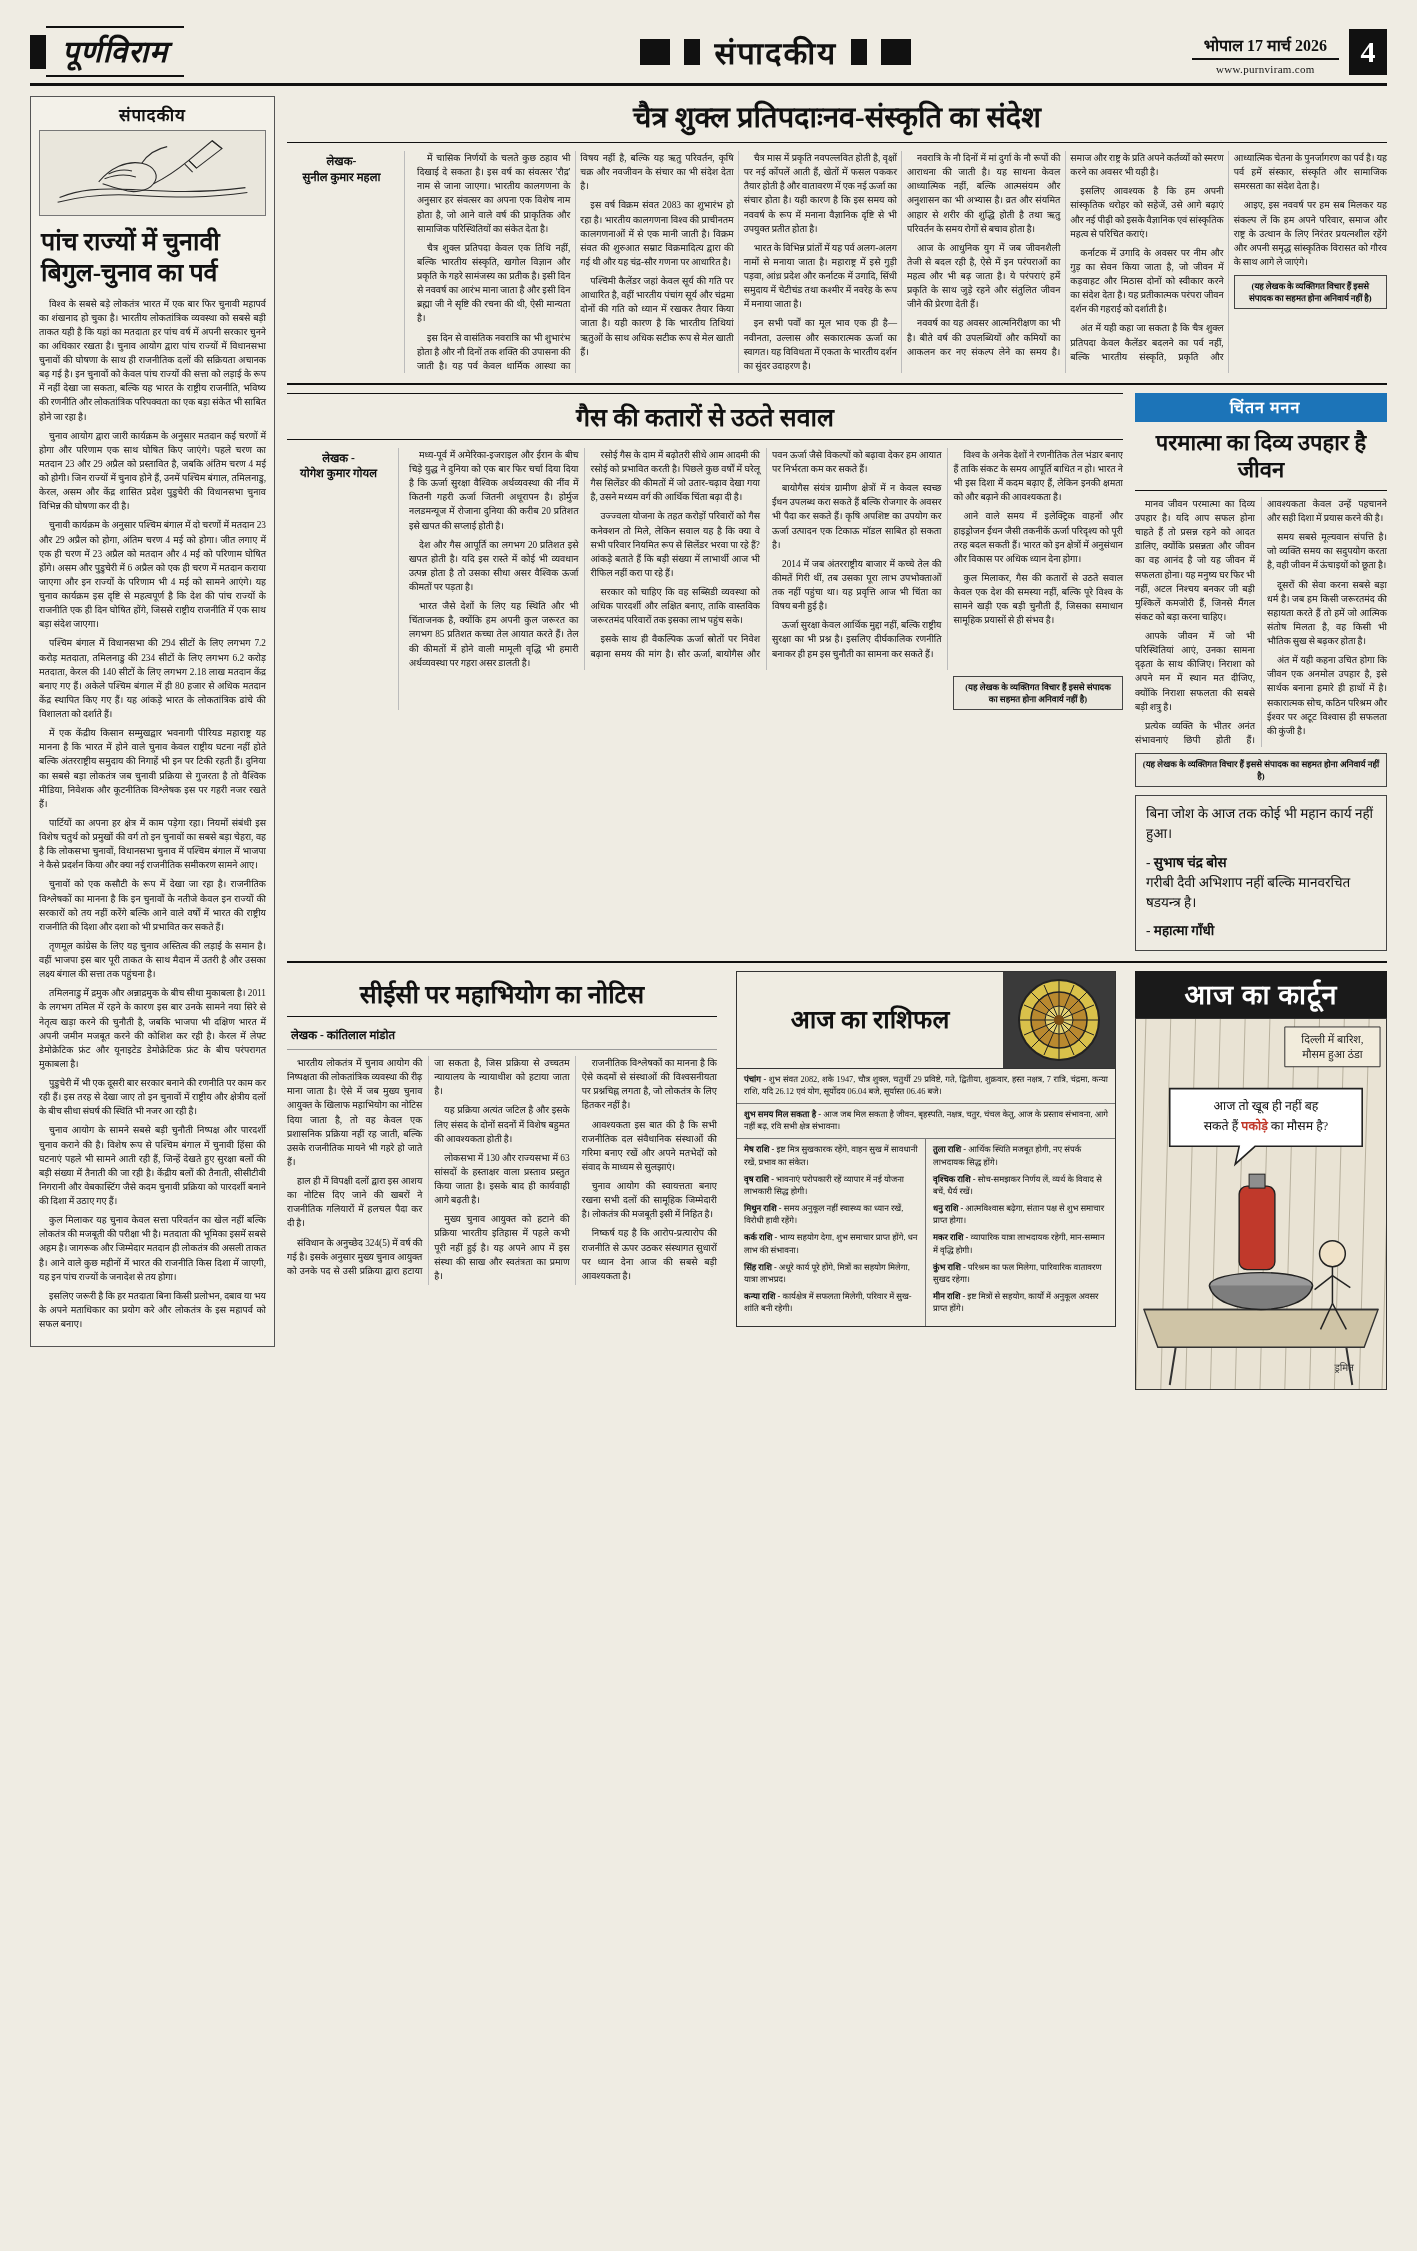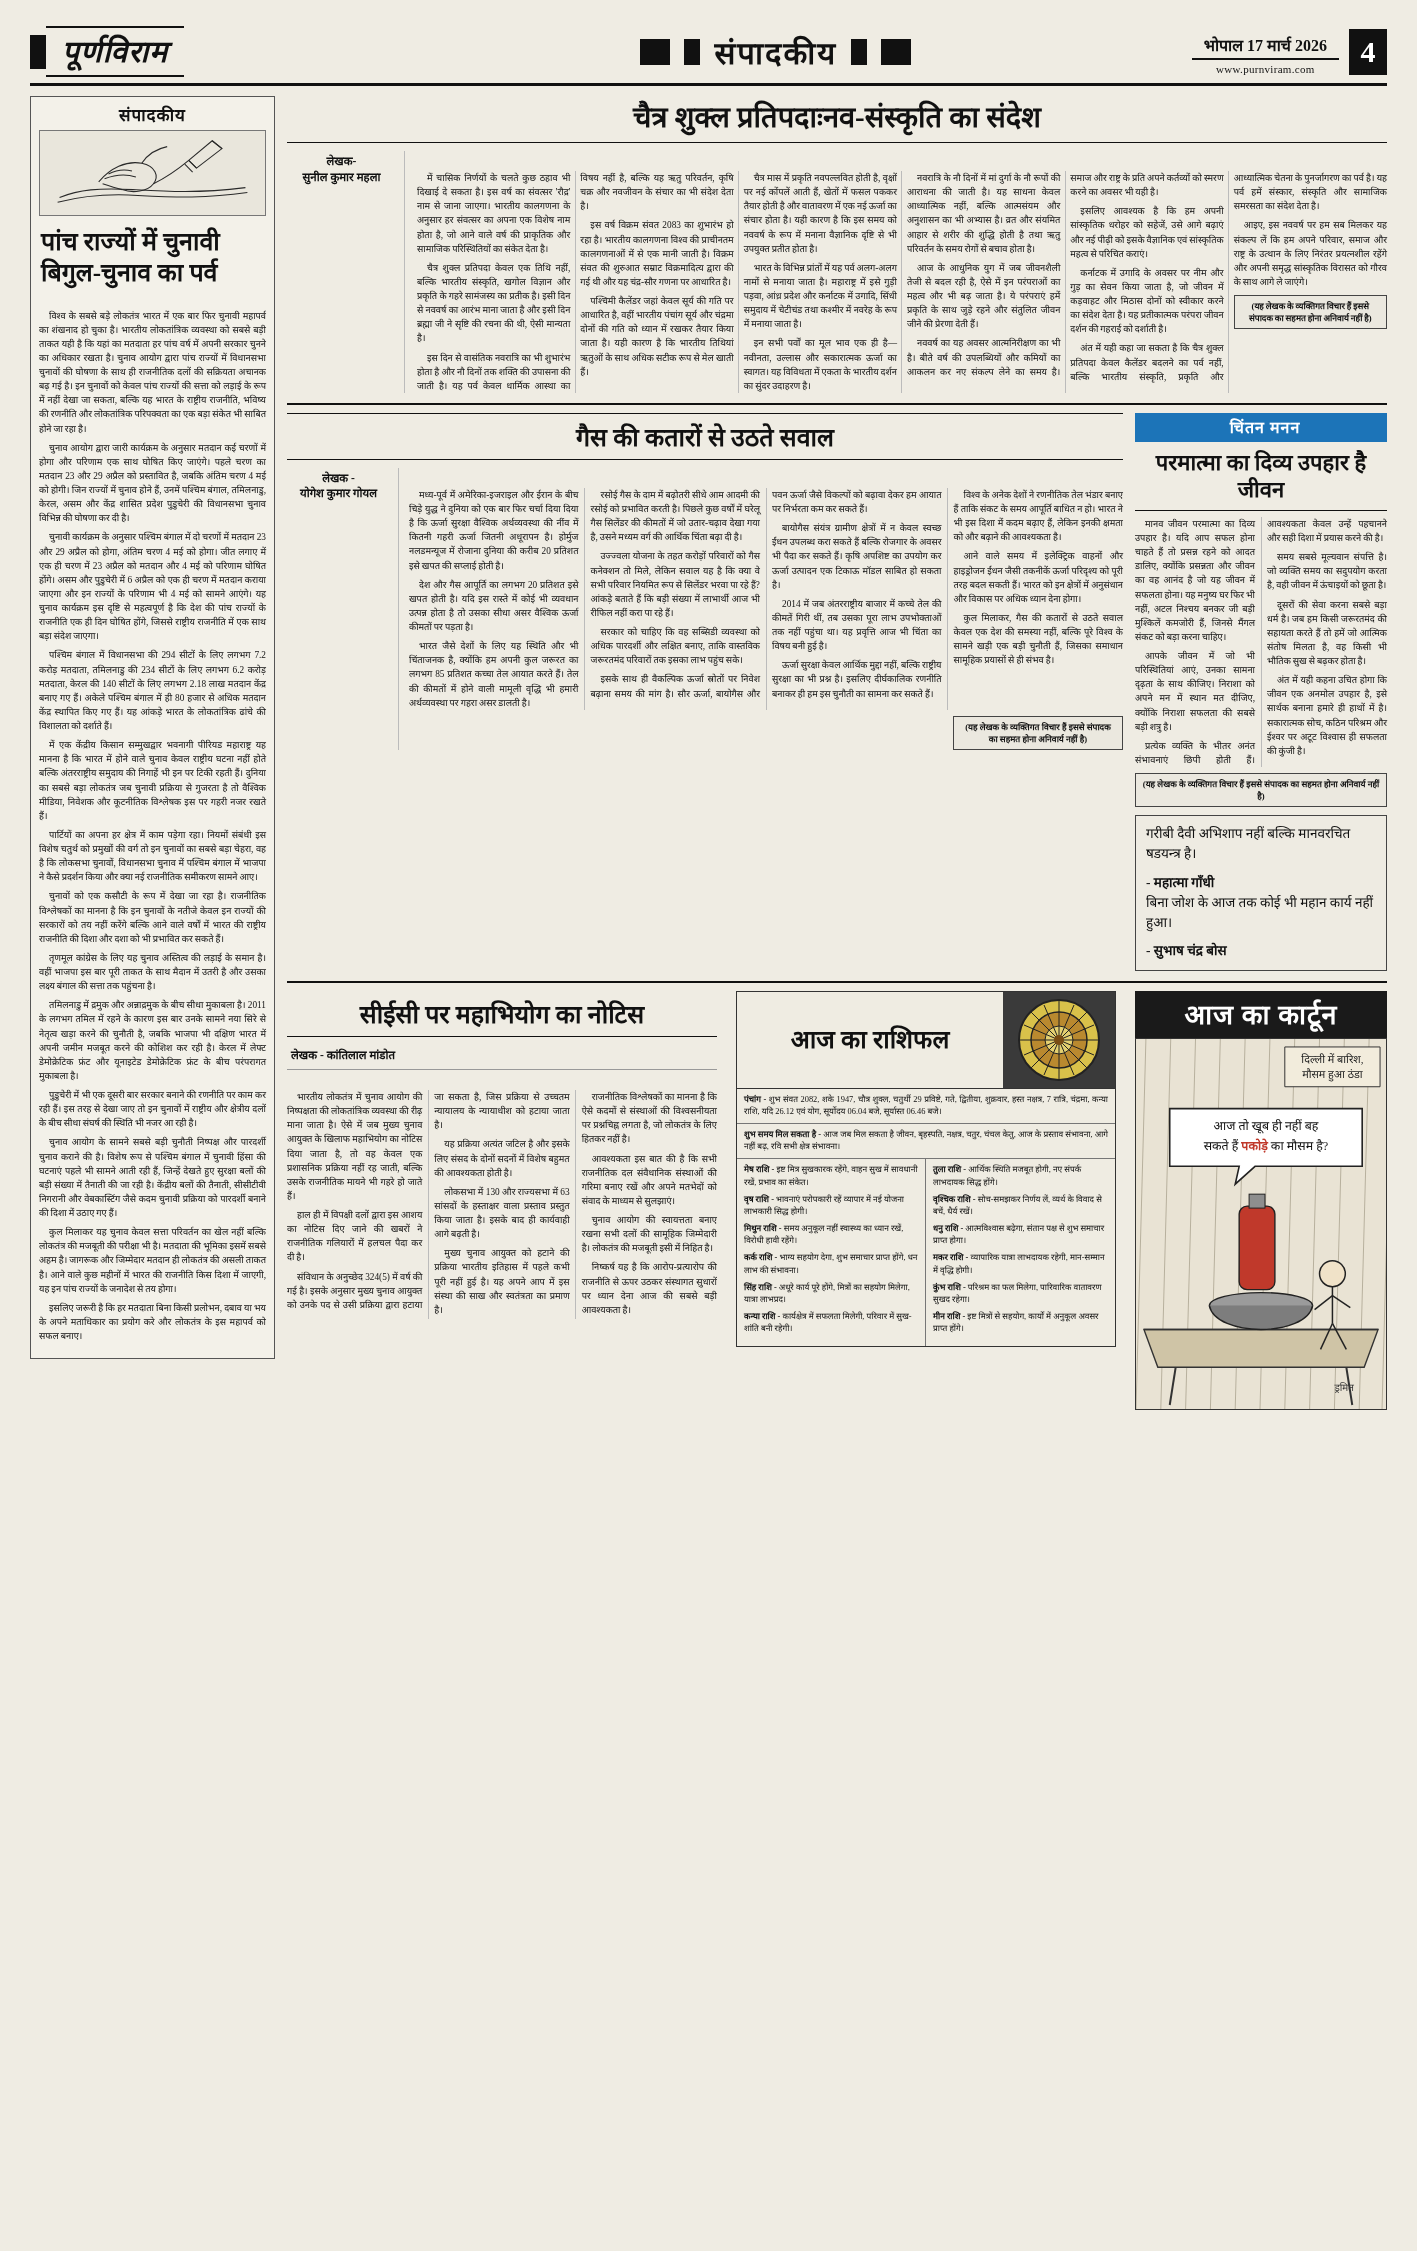--- a/index.html
+++ b/index.html
@@ -76,21 +76,21 @@
   }
   .pen-art svg { width:100%; height:100%; display:block; }
   .edit-head {
     font-size:25px; font-weight:bold; line-height:1.25;
     margin:10px 2px 8px 2px;
   }
 
   
   .body-text {
     font-size:9.3px; line-height:1.52; text-align:justify;
-    hyphens:auto; word-spacing:-0.3px;margin-top:20px;
+    hyphens:auto; word-spacing:-0.3px;
   }
   .body-text p { margin:0 0 5px 0; text-indent:10px; }
 
   .cols2 { column-count:2; column-gap:12px; column-rule:1px solid #bbb; }
   .cols3 { column-count:3; column-gap:12px; column-rule:1px solid #bbb; }
   .cols4 { column-count:4; column-gap:12px; column-rule:1px solid #bbb; }
   .cols6 { column-count:6; column-gap:10px; column-rule:1px solid #bbb; }
 
   
   .lead-head {
@@ -309,26 +309,26 @@
               <p>मानव जीवन परमात्मा का दिव्य उपहार है। यदि आप सफल होना चाहते हैं तो प्रसन्न रहने को आदत डालिए, क्योंकि प्रसन्नता और जीवन का वह आनंद है जो यह जीवन में सफलता होना। यह मनुष्य घर फिर भी नहीं, अटल निश्चय बनकर जी बड़ी मुश्किलें कमजोरी हैं, जिनसे मैंगल संकट को बड़ा करना चाहिए।</p>
               <p>आपके जीवन में जो भी परिस्थितियां आएं, उनका सामना दृढ़ता के साथ कीजिए। निराशा को अपने मन में स्थान मत दीजिए, क्योंकि निराशा सफलता की सबसे बड़ी शत्रु है।</p>
               <p>प्रत्येक व्यक्ति के भीतर अनंत संभावनाएं छिपी होती हैं। आवश्यकता केवल उन्हें पहचानने और सही दिशा में प्रयास करने की है।</p>
               <p>समय सबसे मूल्यवान संपत्ति है। जो व्यक्ति समय का सदुपयोग करता है, वही जीवन में ऊंचाइयों को छूता है।</p>
               <p>दूसरों की सेवा करना सबसे बड़ा धर्म है। जब हम किसी जरूरतमंद की सहायता करते हैं तो हमें जो आत्मिक संतोष मिलता है, वह किसी भी भौतिक सुख से बढ़कर होता है।</p>
               <p>अंत में यही कहना उचित होगा कि जीवन एक अनमोल उपहार है, इसे सार्थक बनाना हमारे ही हाथों में है। सकारात्मक सोच, कठिन परिश्रम और ईश्वर पर अटूट विश्वास ही सफलता की कुंजी है।</p>
             </div>
           <div class="note-box">(यह लेखक के व्यक्तिगत विचार हैं इससे संपादक का सहमत होना अनिवार्य नहीं है)</div>
           <div class="quote-box" id="quotes-box">
               <div>
+                <div class="q">बिना जोश के आज तक कोई भी महान कार्य नहीं हुआ।</div>
+                <div class="a">- सुभाष चंद्र बोस</div>
+              </div>
+              <div>
                 <div class="q">गरीबी दैवी अभिशाप नहीं बल्कि मानवरचित षडयन्त्र है।</div>
                 <div class="a">- महात्मा गाँधी</div>
-              </div>
-              <div>
-                <div class="q">बिना जोश के आज तक कोई भी महान कार्य नहीं हुआ।</div>
-                <div class="a">- सुभाष चंद्र बोस</div>
               </div>
             </div>
         </div>
       </div>
 
       <div class="bottom-row">
 
         <div style="width:430px;">
           <div class="sub-head" style="margin-top:0; border-top:none;">सीईसी पर महाभियोग का नोटिस</div>
           <div class="byline" style="text-align:left; padding-left:4px;">

